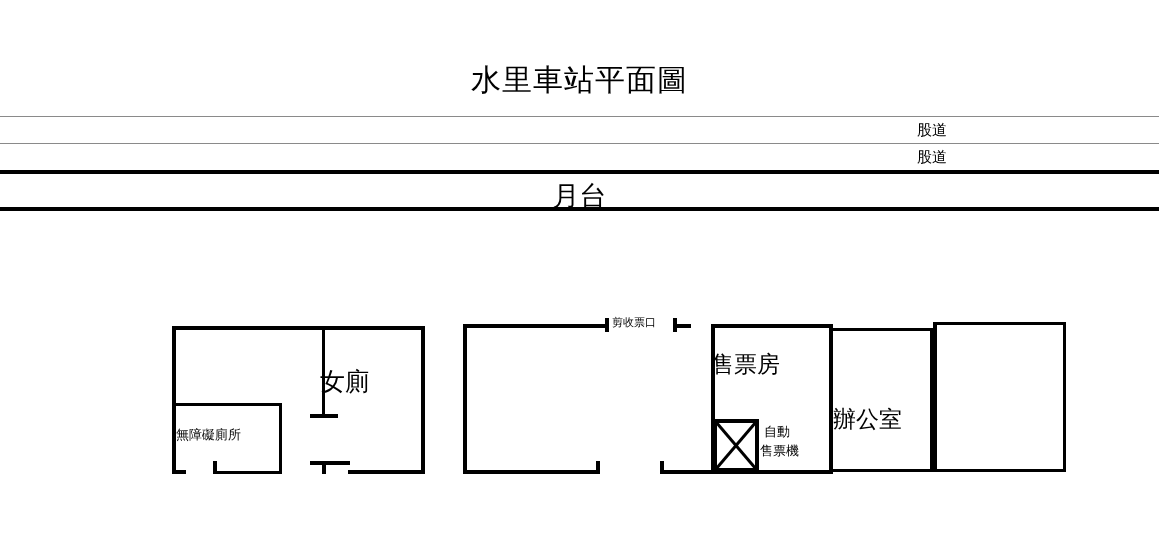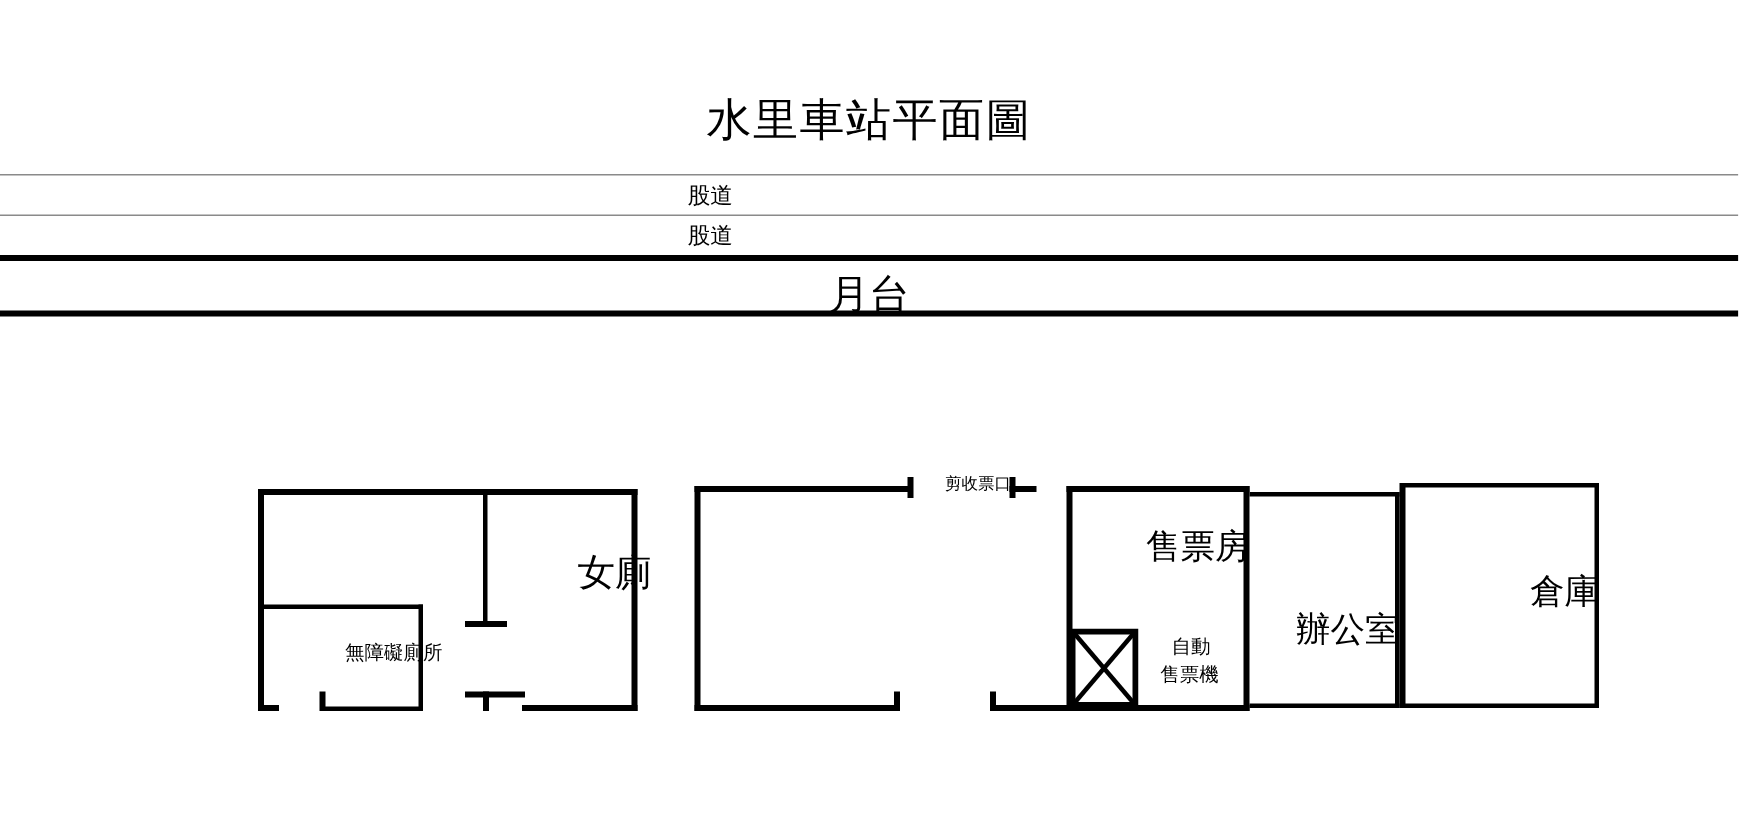--- a/index.html
+++ b/index.html
@@ -45,21 +45,21 @@
     position: absolute;
     left: 0;
     width: 1159px;
     height: 4px;
     background: #000000;
   }
   .track-label {
     position: absolute;
     left: 0;
     width: 947px;
-    text-align: center;
+    text-align: right;
     font-size: 15px;
     white-space: nowrap;
   }
   .platform-label {
     position: absolute;
     left: 0;
     width: 1159px;
     text-align: center;
     font-size: 27px;
     white-space: nowrap;
@@ -95,33 +95,33 @@
   .stub-h {
     position: absolute;
     height: 4px;
     background: #000000;
   }
 
   
   .room-label {
     position: absolute;
     white-space: nowrap;
-    text-align: right;
+    text-align: left;
     color: #000;
   }
   .lbl-xl  { font-size: 25px; }
   .lbl-lg  { font-size: 23px; }
   .lbl-sm  { font-size: 13px; }
   .lbl-xs  { font-size: 11px; }
 
   .vmachine-text {
     position: absolute;
     white-space: nowrap;
     font-size: 13px;
-    text-align: center;
+    text-align: left;
     line-height: 1.45;
     color: #000;
   }
 
   .xbox { position: absolute; }
 </style>
 </head>
 <body>
 
 <div id="plan">
@@ -154,21 +154,21 @@
   <div class="wall-h-thin" style="left:172px; top:363px; width:110px;"></div>
   <div class="wall-v-thin" style="left:279px; top:363px; height:71px;"></div>
 
   <div class="wall-h-thin" style="left:215px; top:431px; width:67px;"></div>
 
   <div class="stub-v" style="left:172px; top:421px; height:13px;"></div>
   <div class="stub-h" style="left:172px; top:430px; width:14px;"></div>
   <div class="stub-v" style="left:213px; top:421px; height:13px;"></div>
 
   <div class="room-label lbl-sm" style="left:176px; top:386px; width:119px;">無障礙廁所</div>
-  <div class="room-label lbl-xl" style="left:340px; top:325px; width:95px;">女廁</div>
+  <div class="room-label lbl-xl" style="left:320px; top:325px; width:95px;">女廁</div>
 
   <div class="wall-v" style="left:463px; top:284px; height:150px;"></div>
 
   <div class="wall-h" style="left:463px; top:284px; width:145px;"></div>
 
   <div class="stub-v" style="left:605px; top:278px; height:14px;"></div>
   <div class="stub-v" style="left:673px; top:278px; height:14px;"></div>
 
   <div class="wall-h" style="left:673px; top:284px; width:18px;"></div>
   <div class="room-label lbl-xs" style="left:612px; top:275px; width:62px;">剪收票口</div>
@@ -200,15 +200,14 @@
   <div class="wall-v-thin" style="left:930px; top:288px; height:144px;"></div>
   <div class="wall-h-thin" style="left:833px; top:429px; width:100px;"></div>
 
   <div class="room-label lbl-lg" style="left:833px; top:364px; width:100px;">辦公室</div>
 
   <div class="wall-v" style="left:933px; top:282px; height:150px;"></div>
   <div class="wall-h-thin" style="left:935px; top:282px; width:131px;"></div>
   <div class="wall-v-thin" style="left:1063px; top:282px; height:150px;"></div>
   <div class="wall-h-thin" style="left:935px; top:429px; width:131px;"></div>
 
-  <div class="room-label lbl-lg" style="left:935px; top:339px; width:131px;">倉庫</div>
 
 </div>
 
 </body></html>

